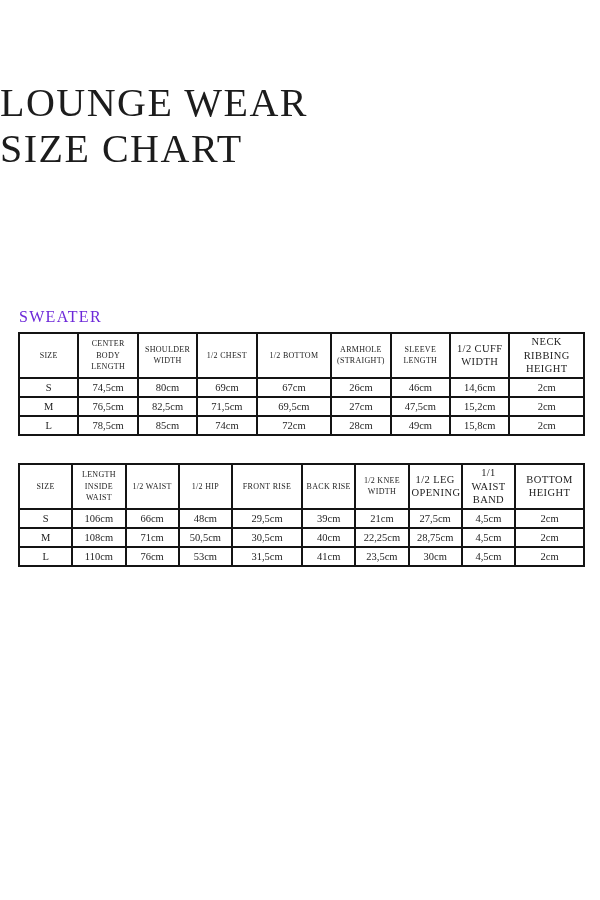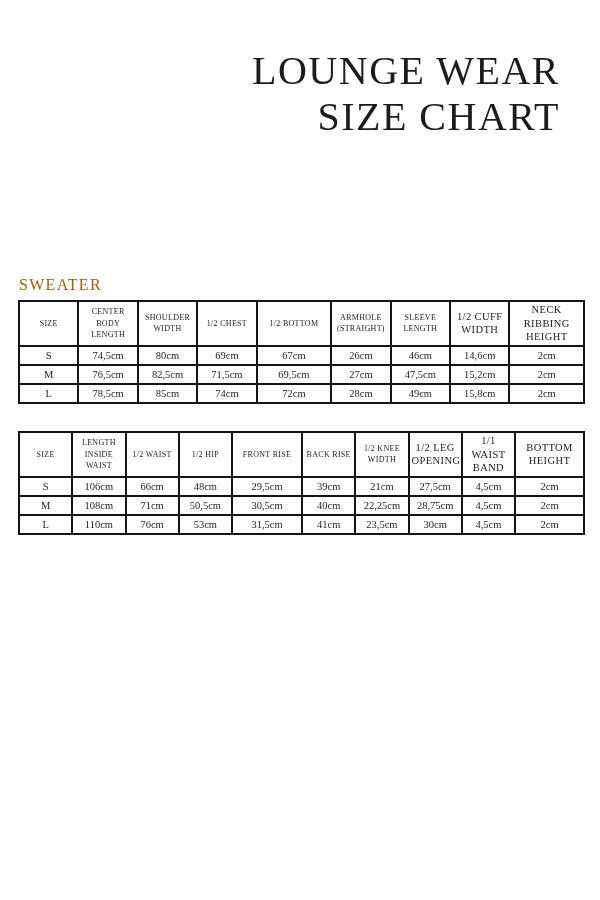--- a/index.html
+++ b/index.html
@@ -8,40 +8,40 @@
     width: 600px; height: 900px;
     background: #ffffff;
     font-family: "Liberation Serif", "DejaVu Serif", serif;
     color: #1b1b1b;
   }
   .page { width: 600px; height: 900px; overflow: hidden; background: #ffffff; }
 
   
   .title-wrap {
     width: 560px;
-    padding-top: 48px;
-    text-align: right;
+    padding-top: 80px;
+    text-align: left;
   }
   .title-line {
     font-size: 40px;
     line-height: 46px;
     letter-spacing: 1.5px;
     font-weight: 400;
     color: #1c1c1c;
     white-space: nowrap;
   }
 
   
   .section { margin-left: 18px; width: 567px; }
   .section-sweater { margin-top: 136px; }
   .section-pants   { margin-top: 27px; }
   .section-label {
     font-size: 16px;
     letter-spacing: 1.3px;
-    color: #a16207;
+    color: #6d28d9;
     margin: 0 0 6px 1px;
     font-weight: 400;
   }
 
   
   table.size-table {
     width: 567px;
     border-collapse: collapse;
     table-layout: fixed;
     background: #ffffff;

